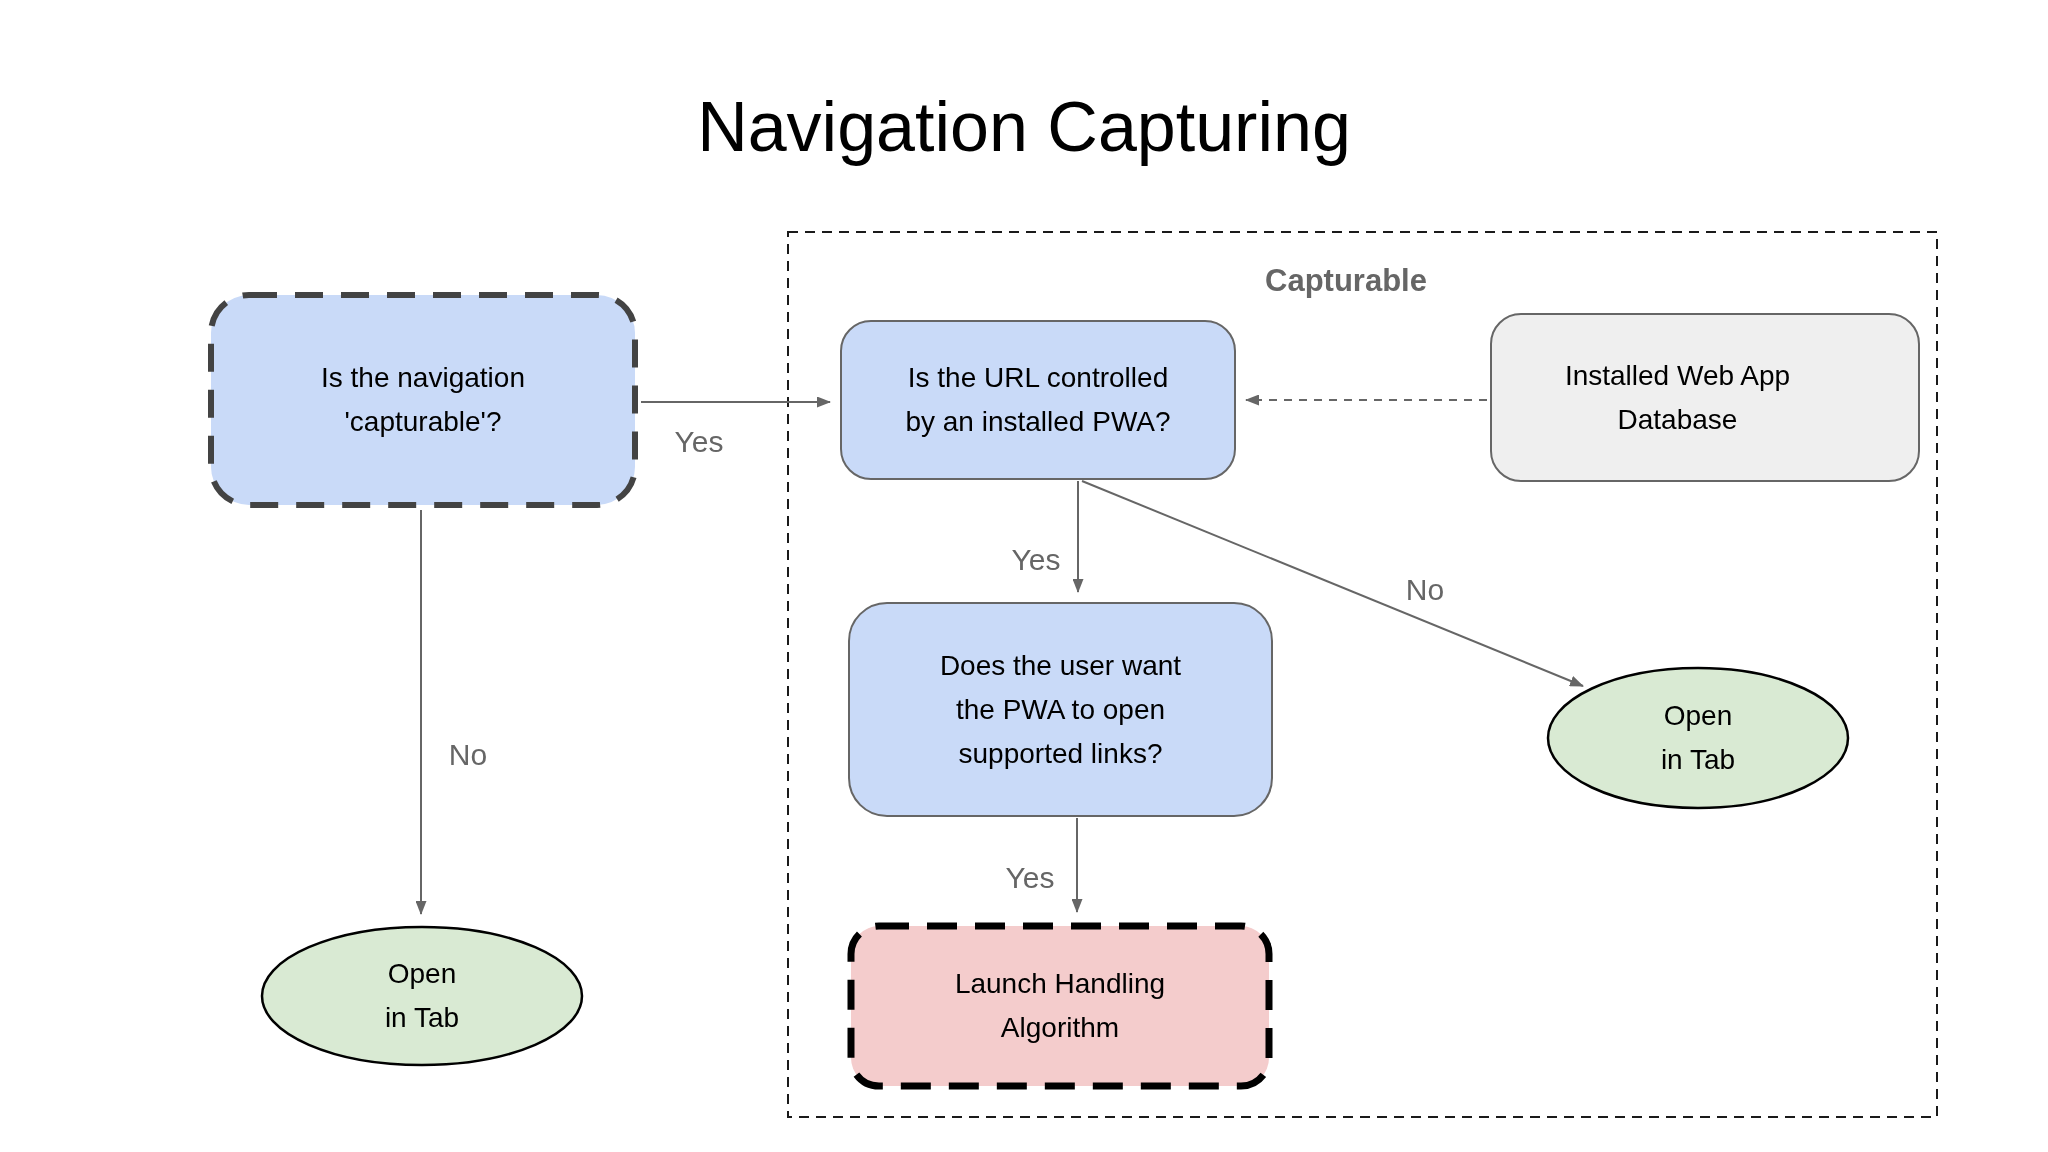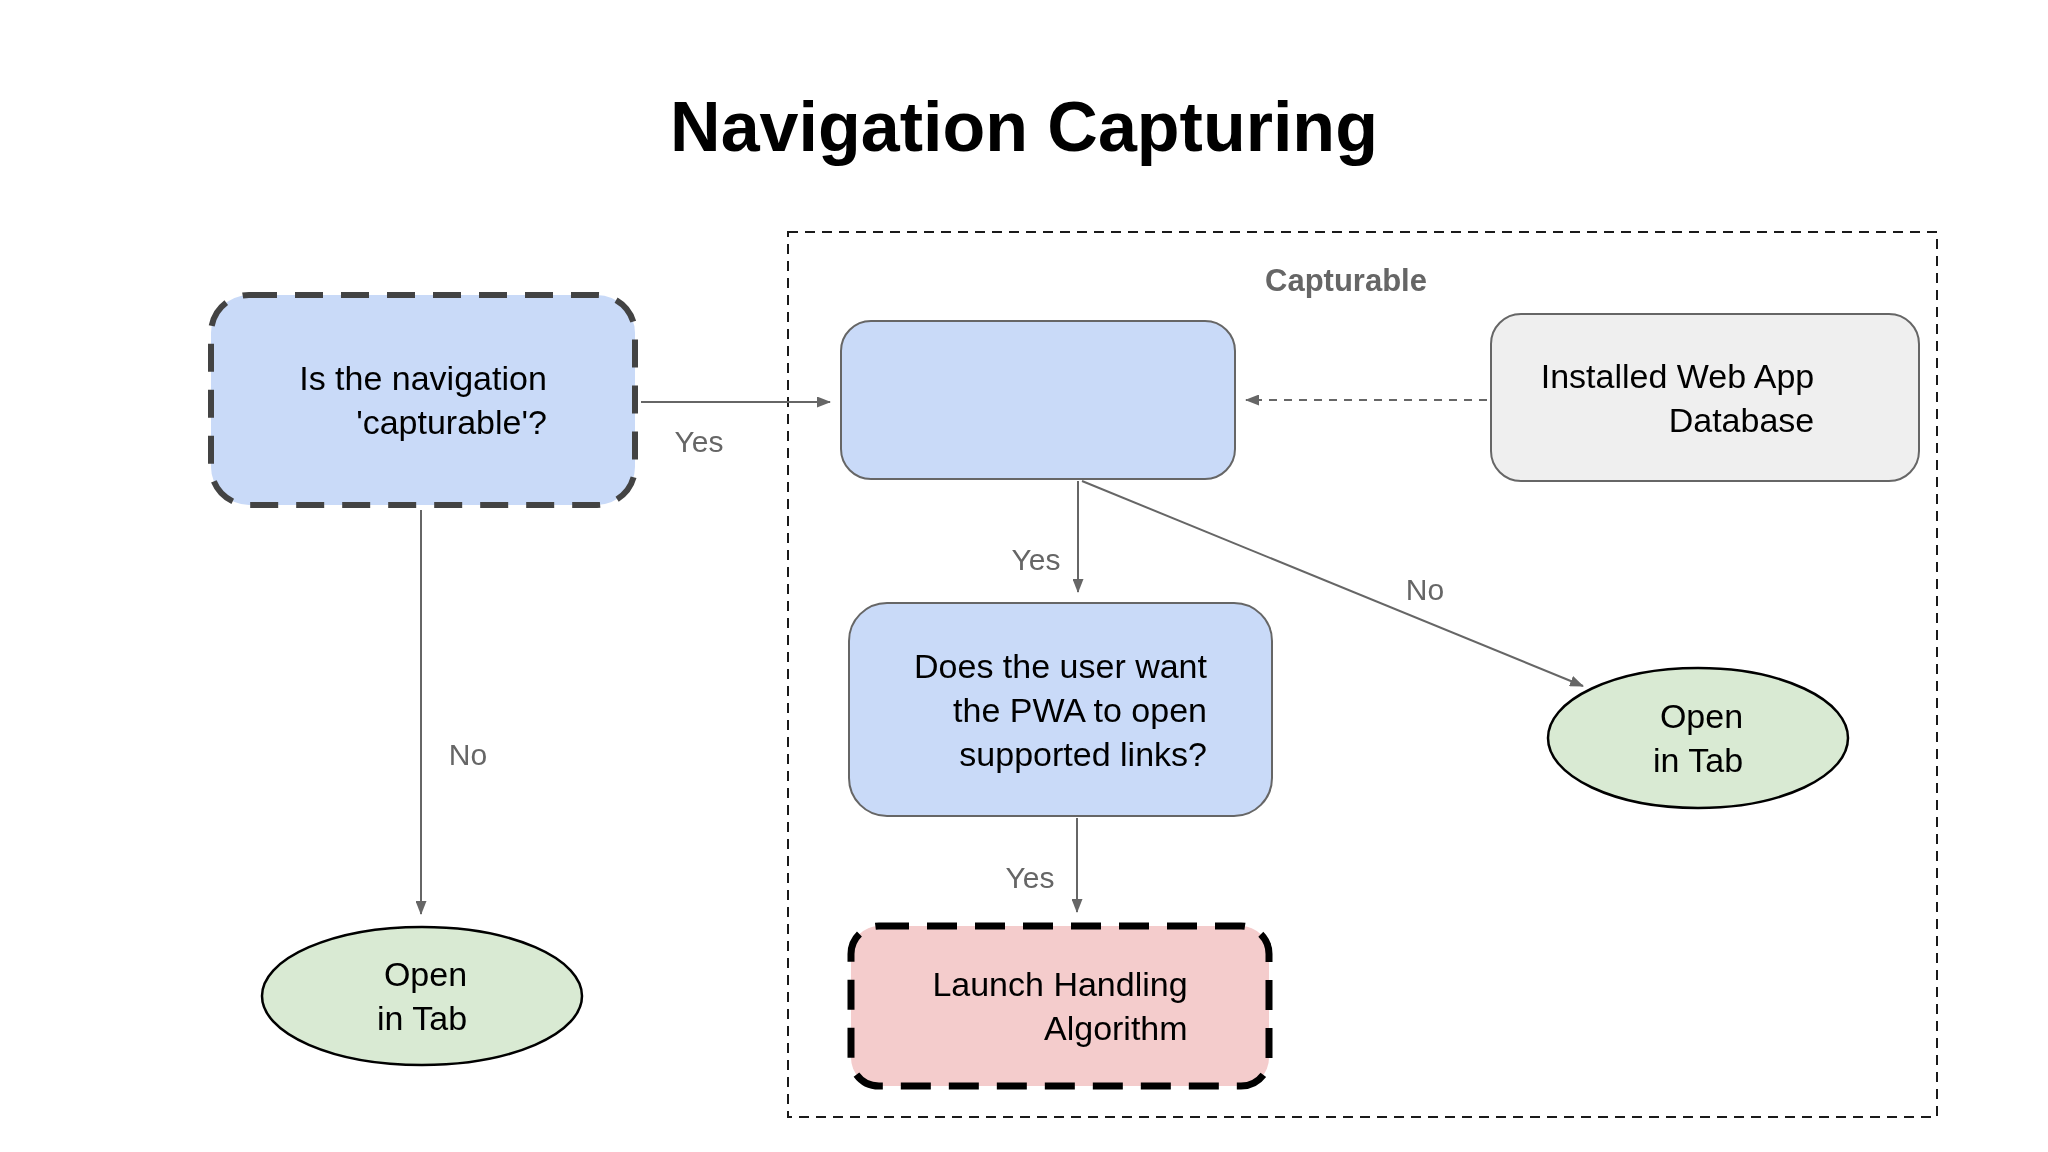--- a/index.html
+++ b/index.html
@@ -29,31 +29,31 @@
     pointer-events: none;
   }
   .title {
     position: absolute;
     left: 0;
     top: 90px;
     width: 2048px;
     text-align: center;
     font-size: 70px;
     line-height: 74px;
-    font-weight: 700;
+    font-weight: 400;
     color: #000000;
   }
   .node-text {
     position: absolute;
     display: flex;
     align-items: center;
     justify-content: center;
-    text-align: right;
+    text-align: center;
     white-space: pre-line;
-    font-size: 34px;
+    font-size: 28px;
     line-height: 44px;
     color: #000000;
   }
   .edge-label {
     position: absolute;
     transform: translate(-50%, -50%);
     font-size: 30px;
     line-height: 30px;
     color: #666666;
     white-space: nowrap;
@@ -103,20 +103,22 @@
 
 <div class="overlay">
 
   <div class="title">Navigation Capturing</div>
 
   <div class="group-label" style="left:1346px; top:281px;">Capturable</div>
 
   <div class="node-text" style="left:211px; top:295px; width:424px; height:210px;">Is the navigation
 'capturable'?</div>
 
+  <div class="node-text" style="left:841px; top:321px; width:394px; height:158px;">Is the URL controlled
+by an installed PWA?</div>
 
   <div class="node-text" style="left:1491px; top:314px; width:373px; height:167px;">Installed Web App
 Database</div>
 
   <div class="node-text" style="left:849px; top:603px; width:423px; height:213px;border-radius:31px;">Does the user want
 the PWA to open
 supported links?</div>
 
   <div class="node-text" style="left:851px; top:926px; width:418px; height:160px;">Launch Handling
 Algorithm</div>

